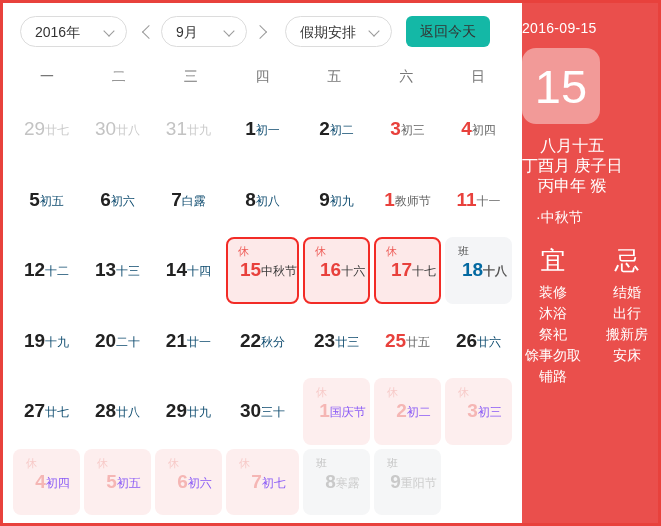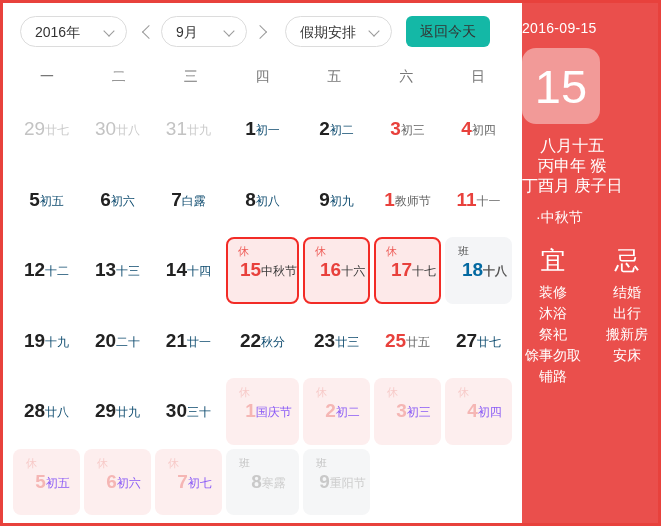--- a/index.html
+++ b/index.html
@@ -434,20 +434,24 @@
         </div>
         <div class="cell ">
           <span class="numwrap"><span class="num">23</span></span>
           <div class="lunar">廿三</div>
         </div>
         <div class="cell weekend">
           <span class="numwrap"><span class="num">25</span></span>
           <div class="lunar">廿五</div>
         </div>
         <div class="cell ">
+          <span class="numwrap"><span class="num">26</span></span>
+          <div class="lunar">廿六</div>
+        </div>
+        <div class="cell ">
           <span class="numwrap"><span class="num">27</span></span>
           <div class="lunar">廿七</div>
         </div>
         <div class="cell ">
           <span class="numwrap"><span class="num">28</span></span>
           <div class="lunar">廿八</div>
         </div>
         <div class="cell ">
           <span class="numwrap"><span class="num">29</span></span>
           <div class="lunar">廿九</div>
@@ -506,22 +510,22 @@
 
   <div class="detail-pane">
     <div class="detail-date">2016-09-15</div>
 
     <div class="big-day">
       <span>15</span>
     </div>
 
     <div class="lunar-lines">
       <div>八月十五</div>
+      <div>丁酉月 庚子日</div>
       <div>丙申年 猴</div>
-      <div>丁酉月 庚子日</div>
     </div>
 
     <div class="festival-line">·中秋节</div>
 
     <div class="yiji">
       <div class="yiji-col">
         <div class="hd">宜</div>
         <div id="yi-list">
             <div class="it">装修</div>
             <div class="it">沐浴</div>

